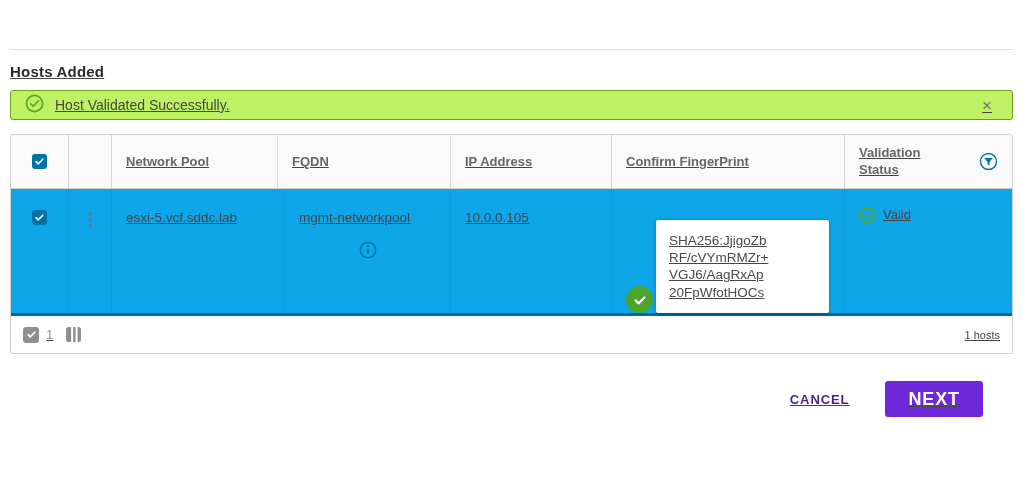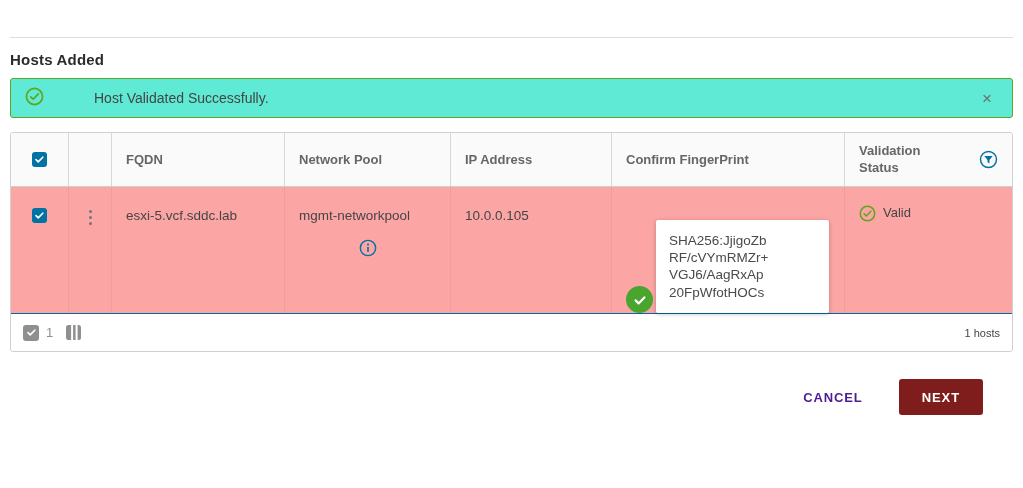--- a/index.html
+++ b/index.html
@@ -1,26 +1,26 @@
 <!DOCTYPE html>
 <html><head>
 <meta charset="utf-8">
 <style>
   * { box-sizing: border-box; margin: 0; padding: 0; }
   html, body { width: 1023px; height: 488px; background: #fff; }
   body { font-family: "Liberation Sans", sans-serif; color: #454545; overflow: hidden; }
-  .wrap { padding: 4px 10px; }
+  .wrap { padding: 16px 10px; text-decoration: underline; }
 
   .top-divider { border-top: 1px solid #dedede; margin-top: 33px; }
 
   .page-title { font-size: 15px; font-weight: 700; color: #2b2b2b; margin-top: 13px; letter-spacing: .2px; }
 
   
-  .alert { margin-top: 10px; height: 40px; display: flex; align-items: center;
-           background: #5eead4; border: 1px solid #62a420; border-radius: 3px; padding: 0 14px; gap: 39px; }
+  .alert { margin-top: 10px; height: 30px; display: flex; align-items: center;
+           background: #bef264; border: 1px solid #62a420; border-radius: 3px; padding: 0 14px; }
   .alert-msg { margin-left: 11px; font-size: 14px; color: #454545; flex: 1; }
   .alert-close { color: #707070; font-size: 17px; line-height: 1; cursor: pointer; padding: 2px 6px; }
 
   
   .toolbar { margin-top: 13px; display: flex; align-items: center; height: 30px; }
   .btn { font-family: "Liberation Sans", sans-serif; font-weight: 700; letter-spacing: .8px;
          font-size: 12px; border-radius: 3px; cursor: pointer; }
   .btn-outline { background: #fff; border: 1px solid #0072a3; color: #0072a3; height: 27px; padding: 0 15px; }
   .toggle { width: 35px; height: 17px; border-radius: 9px; background: #62a420; position: relative;
             margin-left: 19px; cursor: pointer; flex: 0 0 auto; }
@@ -43,21 +43,21 @@
   .c-fqdn { width: 173px; }
   .c-pool { width: 166px; }
   .c-ip   { width: 161px; }
   .c-fp   { width: 233px; }
   .c-vs   { width: 164px; }
 
   .checkbox { width: 15px; height: 15px; border-radius: 3px; background: #0072a3; display: inline-flex;
               align-items: center; justify-content: center; cursor: pointer; }
   .checkbox svg { display: block; }
 
-  .grid-row { display: flex; background: #fca5a5; height: 127px; border-bottom: 1px solid #0369a1; }
+  .grid-row { display: flex; background: #0ea5e9; height: 127px; border-bottom: 3px solid #0369a1; }
   .rcell { padding: 21px 14px 0 14px; font-size: 13.5px; color: #454545; border-left: 1px solid rgba(0,0,0,.045); }
   .rcell:first-child { border-left: none; }
   .rcell.c-check, .rcell.c-kebab { display: flex; justify-content: center; padding: 21px 0 0 0; }
   .kebab { display: flex; flex-direction: column; align-items: center; gap: 3px; cursor: pointer; margin-top: 2px; }
   .kebab i { width: 3px; height: 3px; border-radius: 50%; background: #757575; }
   .pool-cell { display: flex; flex-direction: column; }
   .pool-info { margin-top: 16px; align-self: center; cursor: pointer; }
 
   .fp-cell { display: flex; align-items: flex-end; padding-top: 15px; }
   .fp-confirmed { width: 27px; height: 27px; border-radius: 50%; background: #4aa52e; flex: 0 0 auto;
@@ -79,22 +79,22 @@
                   align-items: center; justify-content: center; }
   .footer-count { margin-left: 7px; font-size: 13px; color: #8f8f8f; }
   .columns-icon { margin-left: 12px; display: inline-flex; cursor: pointer; }
   .footer-total { margin-left: auto; font-size: 11px; color: #454545; }
 
   
   .actions { margin-top: 27px; display: flex; align-items: center; justify-content: flex-end;
              padding-right: 30px; gap: 36px; }
   .link-btn { background: none; border: none; color: #4c1d95; font-weight: 700; font-size: 13px;
               letter-spacing: .9px; cursor: pointer; font-family: "Liberation Sans", sans-serif; }
-  .btn-next { background: #7f1d1d; border: none; color: #fff; height: 36px; padding: 0 23px;
-              font-size: 13px; letter-spacing: .9px; }
+  .btn-next { background: #6d28d9; border: none; color: #fff; height: 36px; padding: 0 23px;
+              font-size: 18px; letter-spacing: .9px; }
 </style>
 </head>
 <body>
 
 <div class="wrap">
 
   <div class="top-divider"></div>
 
   <div class="page-title">Hosts Added</div>
 
@@ -114,22 +114,22 @@
 
     <div class="grid-header">
       <div class="hcell c-check">
         <span class="checkbox">
           <svg width="11" height="11" viewBox="0 0 12 12">
               <path d="M2.2 6.2l2.4 2.4 5-5.1" fill="none" stroke="#fff" stroke-width="1.8" stroke-linecap="round" stroke-linejoin="round"></path>
             </svg>
         </span>
       </div>
       <div class="hcell c-kebab"></div>
+      <div class="hcell c-pool">Network Pool</div>
       <div class="hcell c-fqdn">FQDN</div>
-      <div class="hcell c-pool">Network Pool</div>
       <div class="hcell c-ip">IP Address</div>
       <div class="hcell c-fp">Confirm FingerPrint</div>
       <div class="hcell c-vs vs-head">
         <span class="vs-head-label">Validation Status</span>
         <span class="filter-icon">
           <svg width="19" height="19" viewBox="0 0 20 20">
               <circle cx="10" cy="10" r="8.4" fill="none" stroke="#0072a3" stroke-width="1.5"></circle>
               <path d="M5.6 6.4h8.8L11 10.6v3.6l-2-1.2v-2.4z" fill="#0072a3"></path>
             </svg>
         </span>

